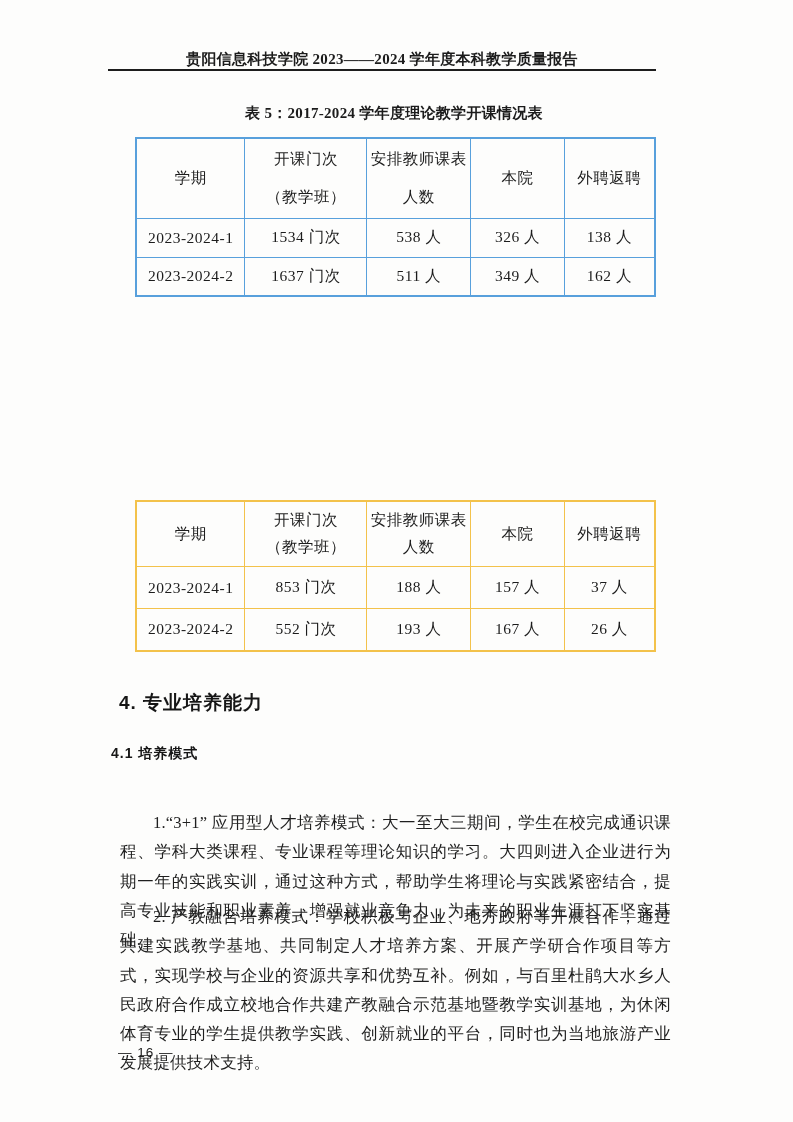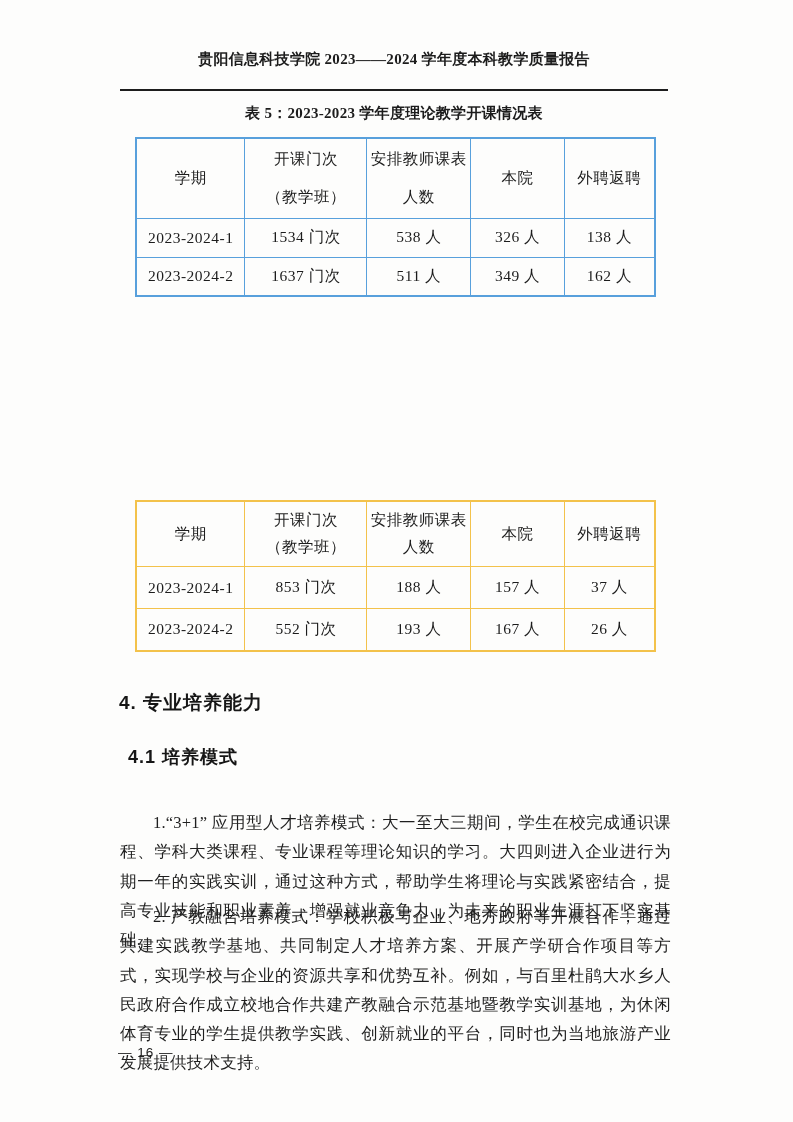--- a/index.html
+++ b/index.html
@@ -8,24 +8,24 @@
     position:relative;
     width:793px; height:1122px;
     margin:0 auto;
     background:#fdfdfc;
     color:#1c1c1c;
     font-family:"Liberation Serif","DejaVu Serif",serif;
     overflow:hidden;
   }
   
   .running-head {
-    position:absolute; left:120px; top:50px; width:548px;
+    position:absolute; left:108px; top:50px; width:548px;
     text-align:center;
     font-size:15px; font-weight:bold; letter-spacing:0.3px;
-    padding-bottom:20px;
+    padding-bottom:0;
     border-bottom:2px solid #1d1d1d;
   }
   
   .tbl-caption {
     position:absolute; left:120px; width:548px;
     text-align:center;
     font-size:15px; font-weight:600; letter-spacing:0.3px;
   }
   .cap5 { top:104px; }
   .cap6 { top:468px; }
@@ -64,40 +64,40 @@
   .p-mode1    { top:808px; }
   .p-mode2    { top:902px; }
   
   .h-section {
     position:absolute; left:119px; top:690px;
     font-family:"Liberation Sans","DejaVu Sans",sans-serif;
     font-size:19px; font-weight:bold; color:#161616;
     letter-spacing:1px;
   }
   .h-subsection {
-    position:absolute; left:128px; top:745px;
+    position:absolute; left:111px; top:745px;
     font-family:"Liberation Sans","DejaVu Sans",sans-serif;
-    font-size:18px; font-weight:bold; color:#161616;
+    font-size:14px; font-weight:bold; color:#161616;
     letter-spacing:1px;
   }
   
   .page-num {
     position:absolute; left:118px; top:1045px;
     font-family:"Liberation Sans","DejaVu Sans",sans-serif;
     font-size:13.5px; color:#222; letter-spacing:1px;
   }
 </style>
 </head>
 <body>
 
 <div class="page">
 
   <div class="running-head">贵阳信息科技学院 2023——2024 学年度本科教学质量报告</div>
 
-  <div class="tbl-caption cap5">表 5：2023-2023 学年度理论教学开课情况表</div>
+  <div class="tbl-caption cap5">表 5：2017-2024 学年度理论教学开课情况表</div>
 
   <table class="qtable t5" style="--bc: #58a0dc;">
     <colgroup>
       <col style="width:21%">
         <col style="width:23.5%">
         <col style="width:20%">
         <col style="width:18%">
         <col style="width:17.5%">
     </colgroup>
     <tbody>

